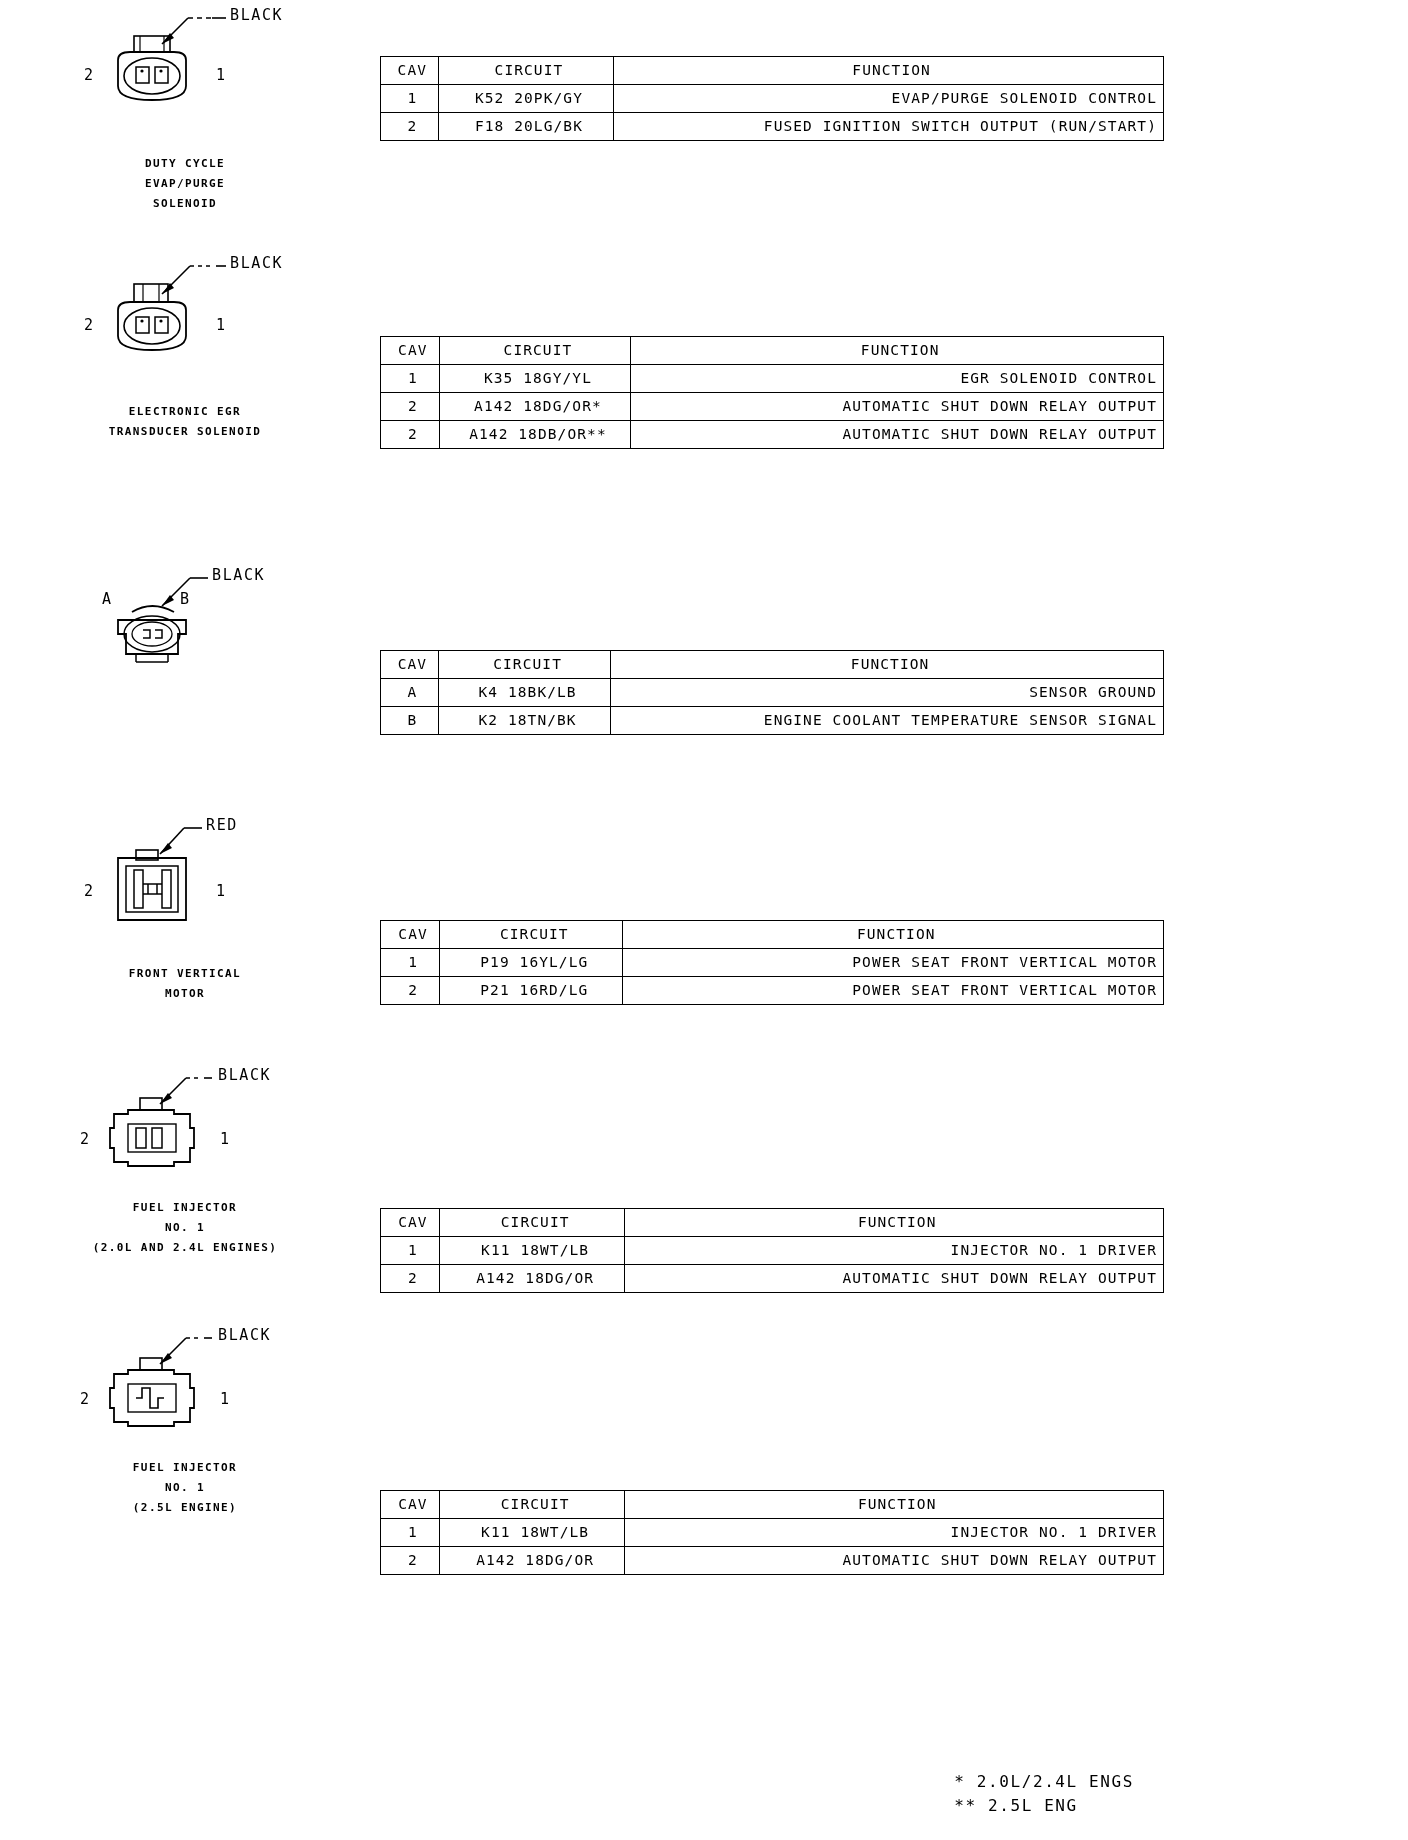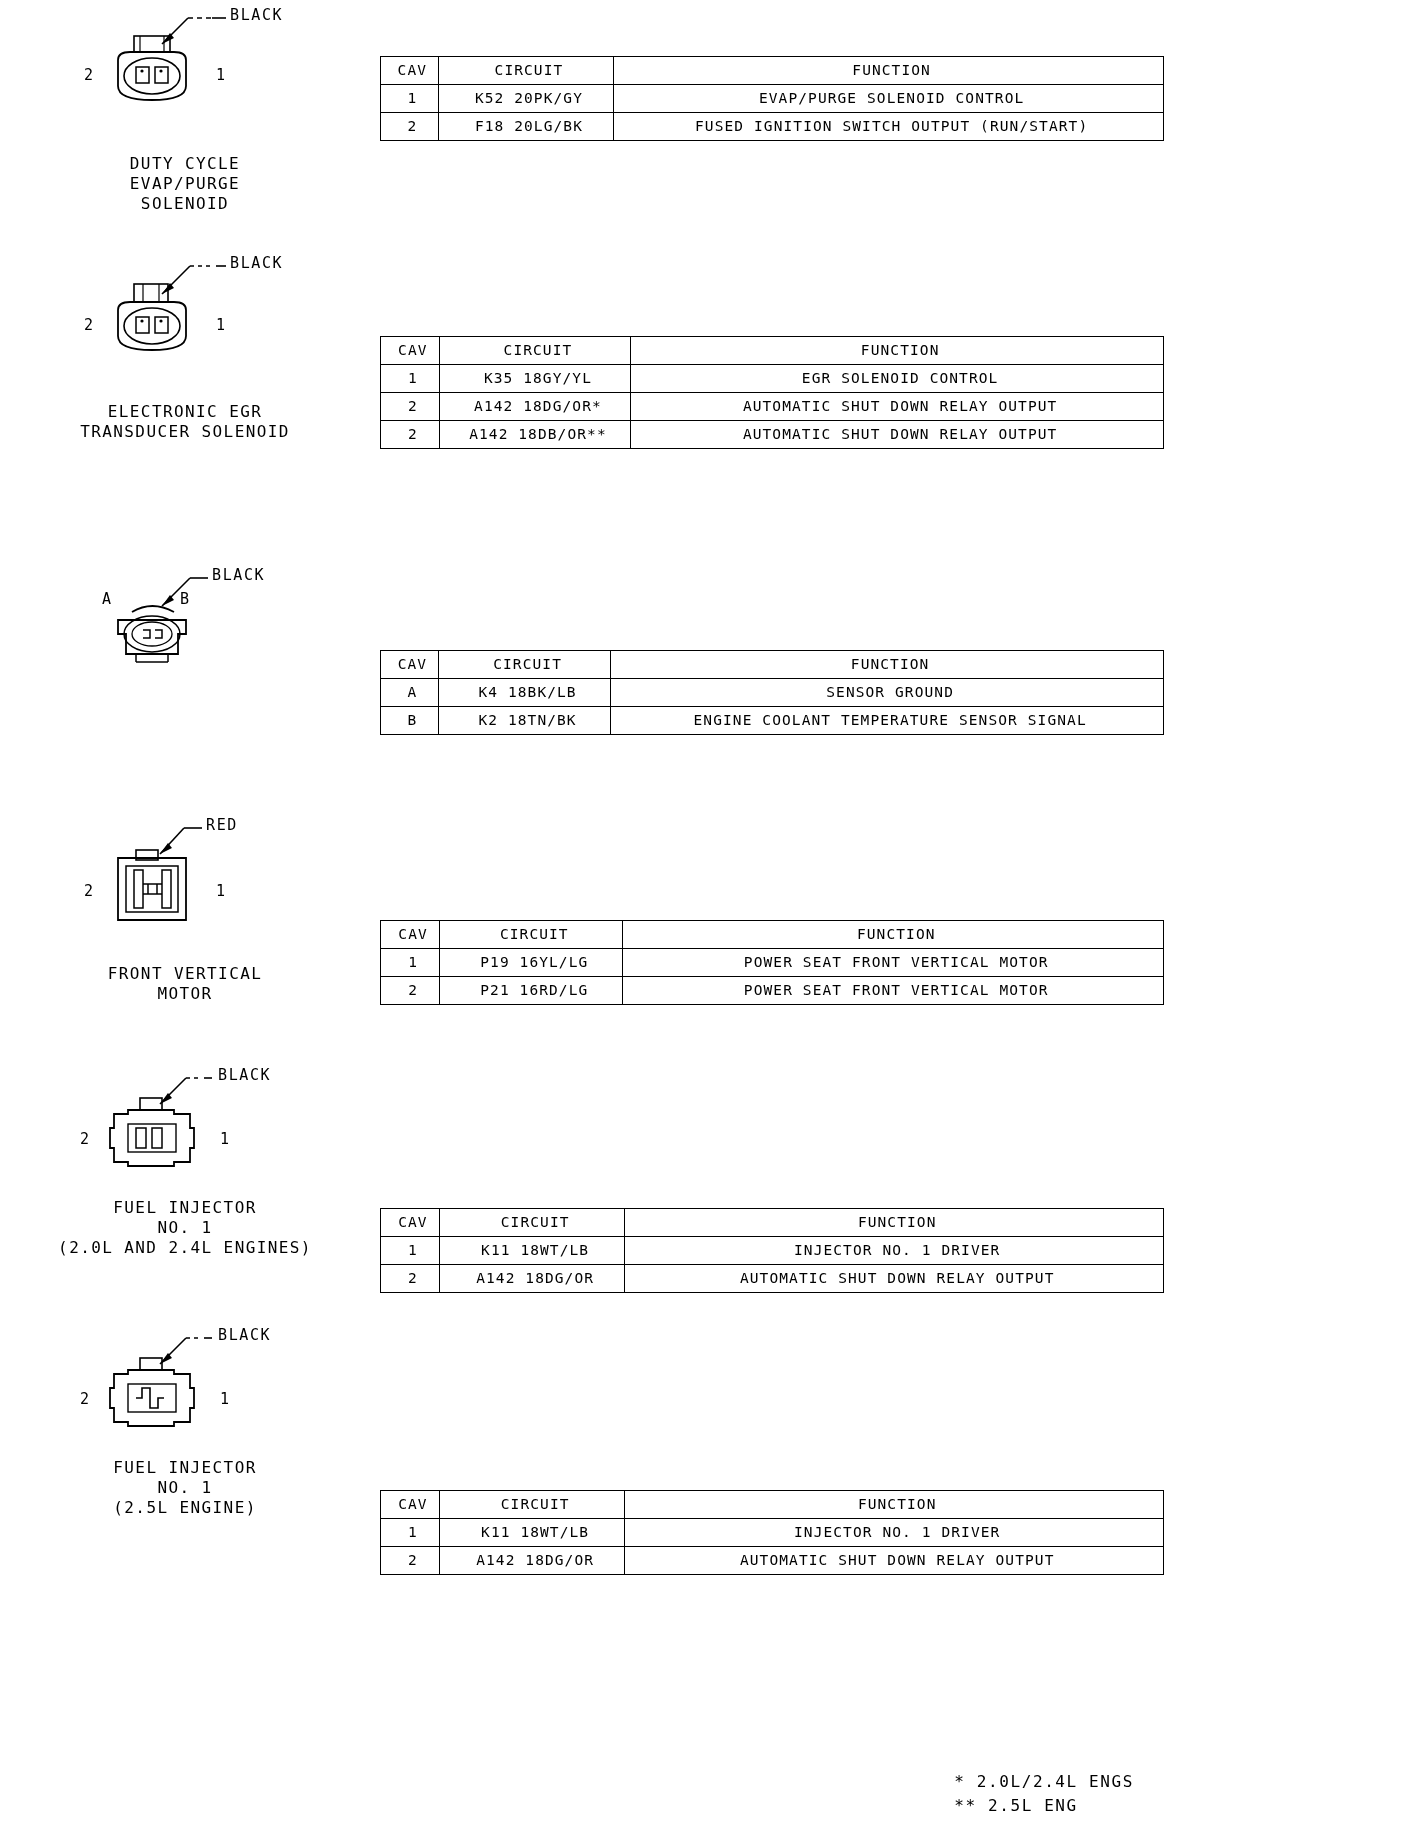--- a/index.html
+++ b/index.html
@@ -27,25 +27,26 @@
     left: 40px;
     width: 290px;
   }
   .conn-art {
     position: relative;
     width: 290px;
     height: 150px;
   }
   .conn-caption {
     text-align: center;
-    font-size: 16px;
+    font-size: 11px;
     letter-spacing: 1.4px;
     line-height: 20px;
     margin-top: 4px;
     white-space: pre-line;
+    font-weight: bold;
   }
 
   
   .callout {
     position: absolute;
     font-size: 15px;
     letter-spacing: 1.6px;
   }
 
   
@@ -69,21 +70,21 @@
     font-weight: normal;
     height: 20px;
     white-space: nowrap;
   }
   .tbl th {
     text-align: center;
   }
   .c-cav   { width: 46px;  text-align: center; }
   .c-circ  { width: 195px; text-align: center; padding-left: 14px;}
   .c-circ-h{ text-align: center; }
-  .c-func  { width: 640px; text-align: center; padding-left: 22px;}
+  .c-func  { width: 640px; text-align: right; padding-left: 22px;}
   .c-func-h{ text-align: center; }
 
   
   .footnote {
     position: absolute;
     right: 30px;
     font-size: 16px;
     letter-spacing: 1.6px;
     text-align: left;
     white-space: pre-line;

